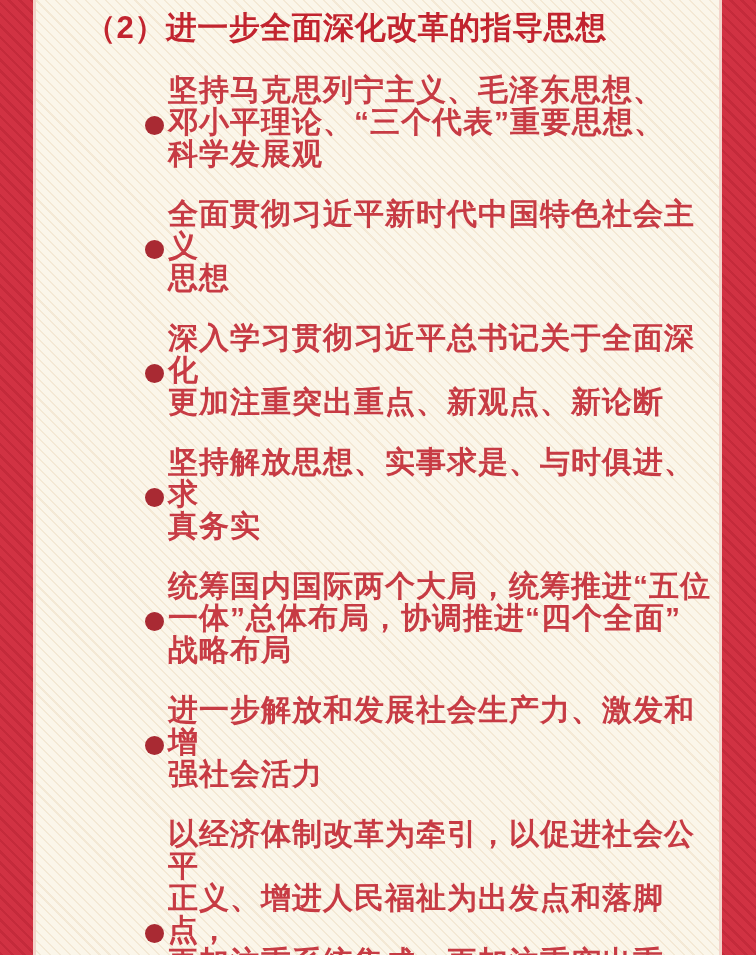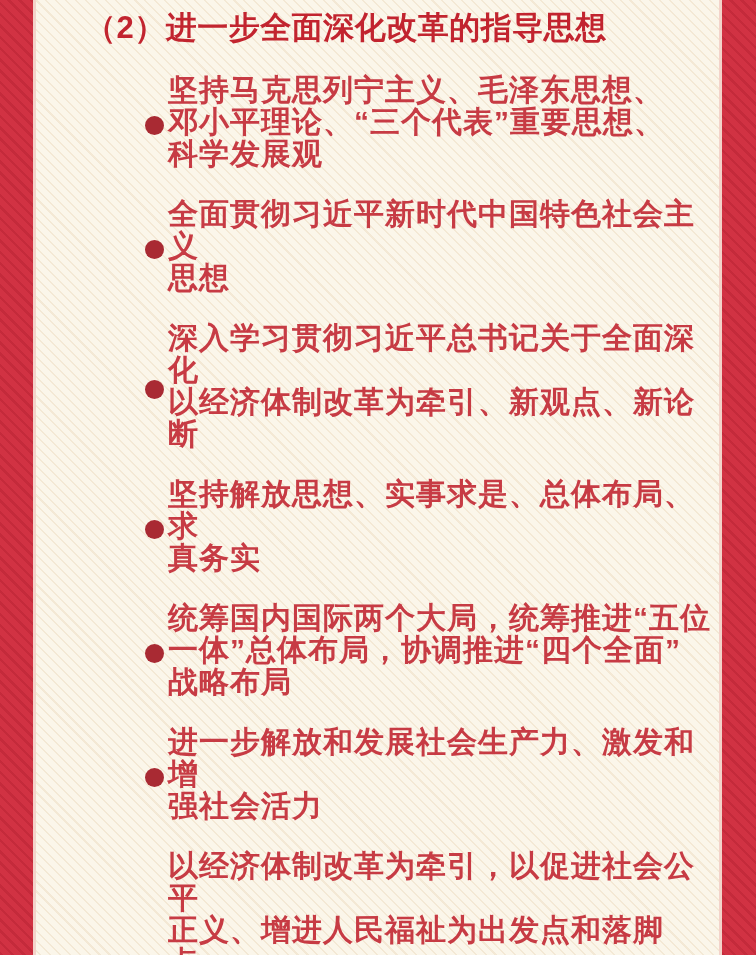--- a/index.html
+++ b/index.html
@@ -96,25 +96,25 @@
 科学发展观</span>
       </li>
       <li class="bullet">
         <span class="dot"></span>
         <span class="text">全面贯彻习近平新时代中国特色社会主义
 思想</span>
       </li>
       <li class="bullet">
         <span class="dot"></span>
         <span class="text">深入学习贯彻习近平总书记关于全面深化
-以经济体制改革为牵引、新观点、新论断</span>
+更加注重突出重点、新观点、新论断</span>
       </li>
       <li class="bullet">
         <span class="dot"></span>
-        <span class="text">坚持解放思想、实事求是、总体布局、求
+        <span class="text">坚持解放思想、实事求是、与时俱进、求
 真务实</span>
       </li>
       <li class="bullet">
         <span class="dot"></span>
         <span class="text">统筹国内国际两个大局，统筹推进“五位
 一体”总体布局，协调推进“四个全面”
 战略布局</span>
       </li>
       <li class="bullet">
         <span class="dot"></span>

